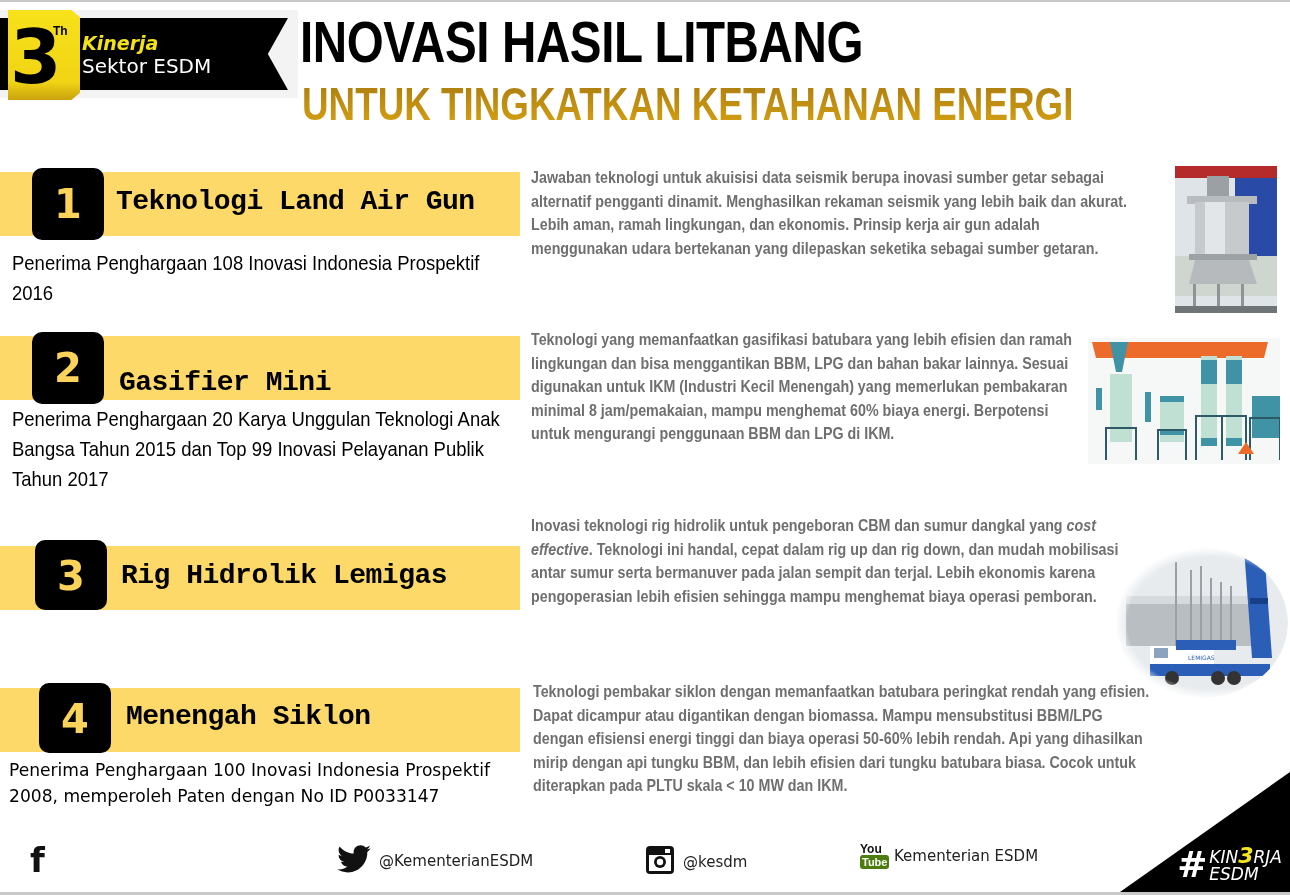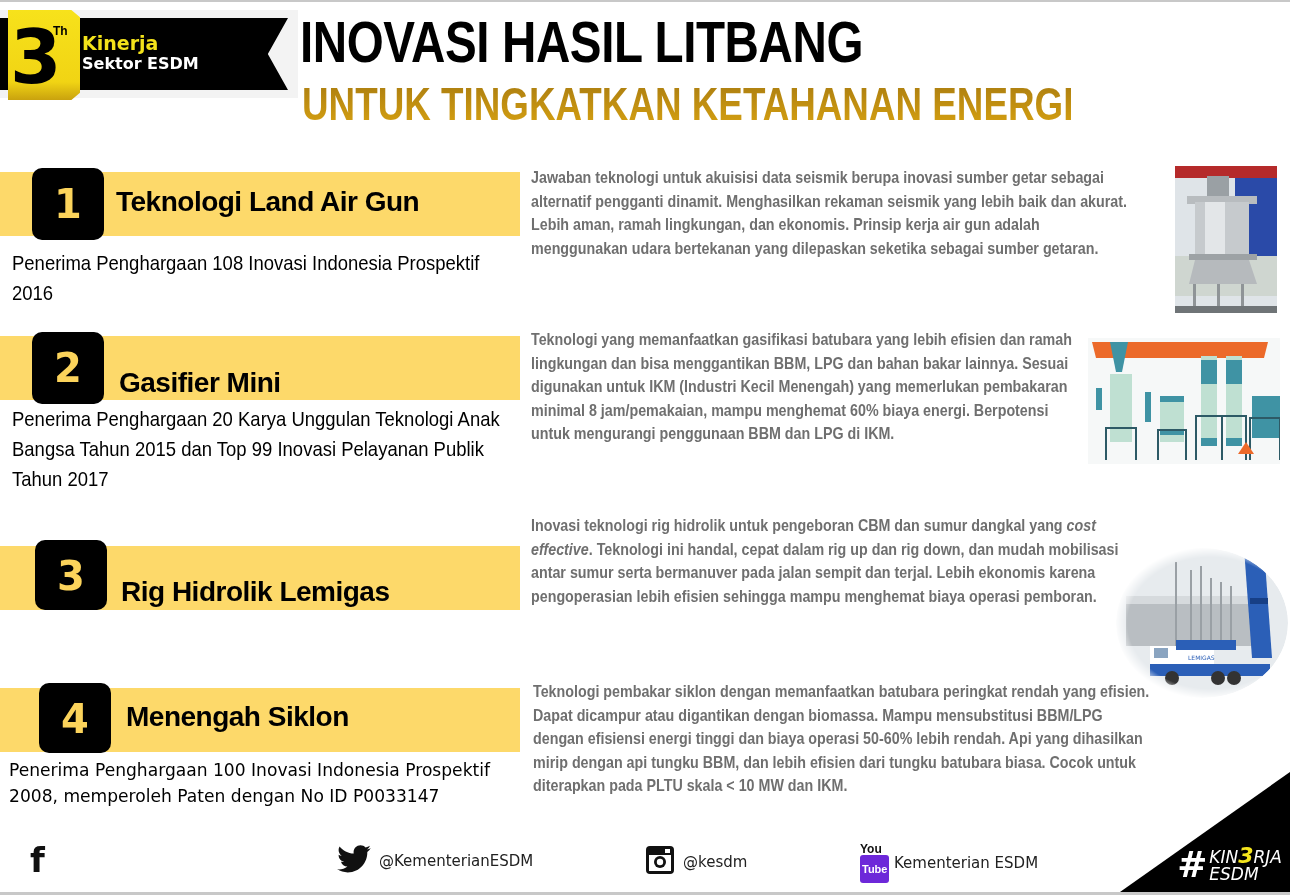--- a/index.html
+++ b/index.html
@@ -11,35 +11,35 @@
   
   .badge { position: absolute; left: 0; top: 10px; width: 298px; height: 88px; background: #f3f3f3; }
   .badge-ribbon { position: absolute; left: 0; top: 8px; width: 288px; height: 72px; background: #000;
     clip-path: polygon(0 0, 100% 0, 93% 50%, 100% 100%, 0 100%); }
   .badge-gold { position: absolute; left: 8px; top: 0; width: 72px; height: 90px;
     background: linear-gradient(180deg, #f7e21b 0%, #f1d414 80%, #c9a20e 100%);
     clip-path: polygon(0 0, 88% 0, 100% 8%, 100% 92%, 88% 100%, 0 100%); }
   .badge-num { position: absolute; left: 10px; top: 10px; font-size: 74px; font-weight: bold; line-height: 74px; color: #000;
     font-family: "DejaVu Sans", sans-serif; letter-spacing: -2px; }
   .badge-sup { position: absolute; left: 53px; top: 14px; font-size: 12px; font-weight: bold; color: #000; }
-  .badge-k { position: absolute; left: 82px; top: 22px; font-size: 19px; font-weight: bold; color: #f3e21a; font-family: "DejaVu Sans", sans-serif; }
-  .badge-s { position: absolute; left: 82px; top: 44px; font-size: 16px; font-weight: bold; color: #fff; font-family: "DejaVu Sans", sans-serif; }
+  .badge-k { position: absolute; left: 82px; top: 22px; font-size: 19px; font-weight: bold; color: #f3e21a; font-family: "DejaVu Sans", sans-serif; font-style: italic; }
+  .badge-s { position: absolute; left: 82px; top: 44px; font-size: 20px; font-weight: normal; color: #fff; font-family: "DejaVu Sans", sans-serif; }
 
   
   .title-main { position: absolute; left: 300px; top: 10px; font-size: 58px; font-weight: bold; line-height: 64px; color: #000;
     font-family: "Liberation Sans Narrow", "Liberation Sans", sans-serif; transform: scaleX(0.82); transform-origin: left top; letter-spacing: -0.5px; white-space: nowrap; }
   .title-sub { position: absolute; left: 302px; top: 78px; font-size: 46px; font-weight: bold; line-height: 52px;
     color: #b8860b; background: linear-gradient(180deg, #a77a10 0%, #d9a311 100%); -webkit-background-clip: text; background-clip: text; -webkit-text-fill-color: transparent;
     transform: scaleX(0.8); transform-origin: left top; white-space: nowrap; }
 
   
   .band { position: absolute; left: 0; width: 520px; height: 64px; background: #fdd96a; }
   .numbox { position: absolute; width: 72px; height: 72px; background: #000; border-radius: 10px; color: #fbd35b;
     font-size: 40px; font-weight: bold; text-align: center; line-height: 72px; font-family: "DejaVu Sans", sans-serif; }
-  .band-title { position: absolute; font-size: 28px; font-weight: bold; color: #000; font-family: Liberation Sans, sans-serif; letter-spacing: -0.5px; white-space: nowrap; }
+  .band-title { position: absolute; font-size: 28px; font-weight: bold; color: #000; font-family: Liberation Mono, monospace; letter-spacing: -0.5px; white-space: nowrap; }
 
   .award { position: absolute; left: 12px; font-size: 21px; line-height: 30px; color: #000;
     font-family: "Liberation Sans", sans-serif; transform: scaleX(0.88); transform-origin: left top; width: 560px; }
   .award.sans { font-family: "DejaVu Sans", sans-serif; font-size: 18px; line-height: 26px; transform: scaleX(0.95); width: 520px; left: 9px; }
 
   .desc { position: absolute; font-size: 17px; line-height: 23.5px; color: #6f6f6f; font-weight: bold;
     font-family: "Liberation Sans", sans-serif; transform: scaleX(0.84); transform-origin: left top; }
   .desc em { font-style: italic; }
 
   .photo { position: absolute; overflow: hidden; }
@@ -123,21 +123,21 @@
       <path d="M108 122 L108 78 L134 78 L134 122"></path>
       <path d="M134 122 L134 78 L158 78 L158 122"></path>
       <path d="M162 122 L162 80 L192 80 L192 122"></path>
     </g>
     <path d="M150 116 L158 104 L166 116 Z" fill="#ec6a2a"></path>
   </svg>
 </div>
 
 <div class="band" style="top:546px;"></div>
 <div class="numbox" style="left:35px; top:540px; height:70px;">3</div>
-<div class="band-title" style="left:121px; top:576px;">Rig Hidrolik Lemigas</div>
+<div class="band-title" style="left:121px; top:560px;">Rig Hidrolik Lemigas</div>
 <div class="desc" style="left:531px; top:514px; width:720px;"><span>Inovasi teknologi rig hidrolik untuk pengeboran CBM dan sumur dangkal yang </span><em>cost effective</em><span>. Teknologi ini handal, cepat dalam rig up dan rig down, dan mudah mobilisasi antar sumur serta bermanuver pada jalan sempit dan terjal. Lebih ekonomis karena pengoperasian lebih efisien sehingga mampu menghemat biaya operasi pemboran.</span></div>
 <div class="photo" style="left:1116px; top:548px; width:172px; height:150px; border-radius: 50% / 50%; -webkit-mask-image: radial-gradient(ellipse at 55% 50%, #000 62%, transparent 72%); mask-image: radial-gradient(ellipse at 55% 50%, #000 62%, transparent 72%);">
   <svg width="172" height="150" viewBox="0 0 172 150">
     <rect width="172" height="150" fill="#e7ebee"></rect>
     <rect x="10" y="48" width="130" height="50" fill="#b9bec2"></rect>
     <rect x="10" y="48" width="130" height="8" fill="#d6dadd"></rect>
     <g stroke="#9aa0a5" stroke-width="2">
       <line x1="60" y1="14" x2="60" y2="100"></line>
         <line x1="75" y1="22" x2="75" y2="100"></line>
       <line x1="85" y1="18" x2="85" y2="100"></line>
@@ -183,21 +183,21 @@
         <circle cx="15" cy="17" r="6" fill="#111"></circle>
         <circle cx="15" cy="17" r="3.2" fill="#fff"></circle>
         <rect x="20" y="4" width="5" height="4" fill="#fff"></rect>
       </svg>
   </span>
   <span>@kesdm</span>
 </div>
 <div class="footer-item" style="left:860px; top:843px;">
   <span style="display:inline-flex; flex-direction:column; align-items:flex-start; width:26px; font-family:'Liberation Sans',sans-serif; font-weight:bold; line-height:12px;">
     <span style="font-size:12px; color:#111;">You</span>
-    <span style="font-size:11px; color:#fff; background:#6d28d9; border-radius:3px; padding:8px 2px;">Tube</span>
+    <span style="font-size:11px; color:#fff; background:#4d7c0f; border-radius:3px; padding:1px 2px;">Tube</span>
   </span>
   <span>Kementerian ESDM</span>
 </div>
 
 <div class="corner"></div>
 <div class="corner-text">
   <span class="corner-hash">#</span>
   <span>
     <span>KIN</span><span class="corner-3">3</span><span>RJA</span><br>
     <span>ESDM</span>

